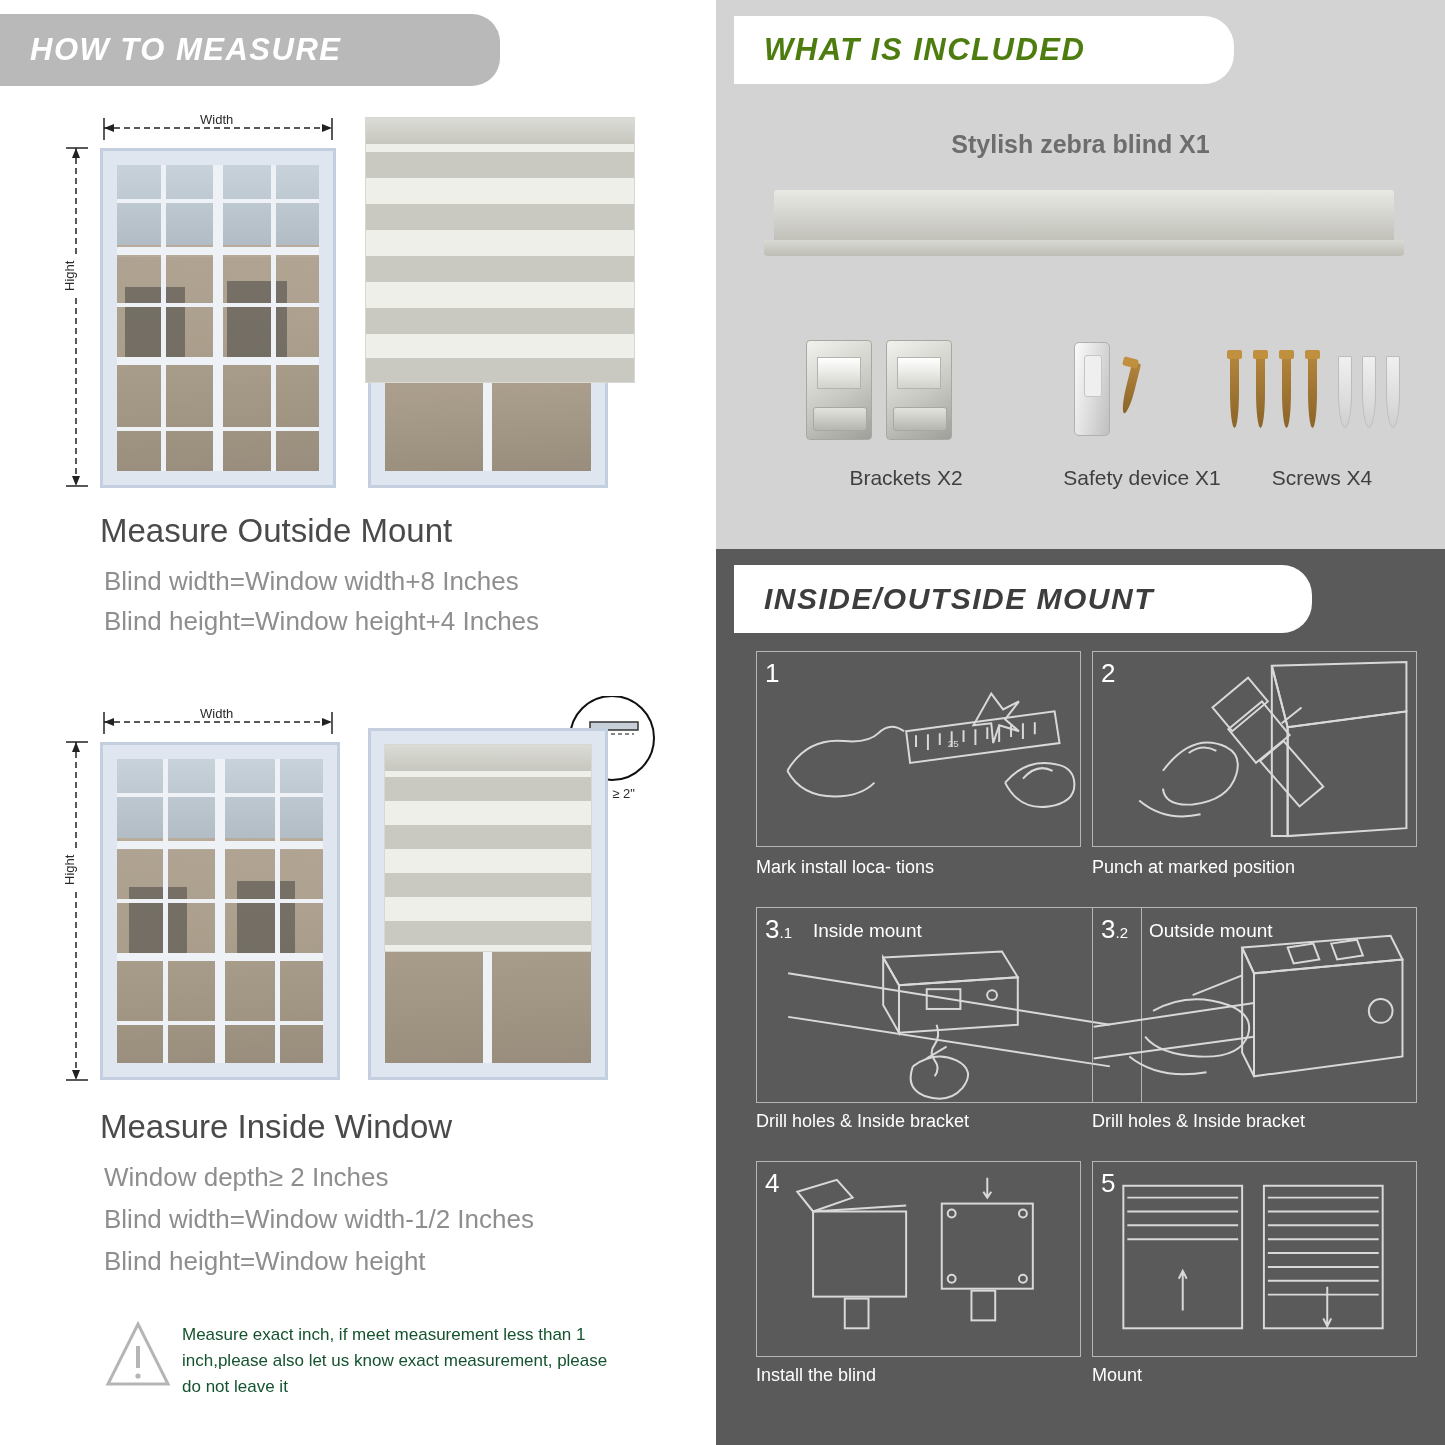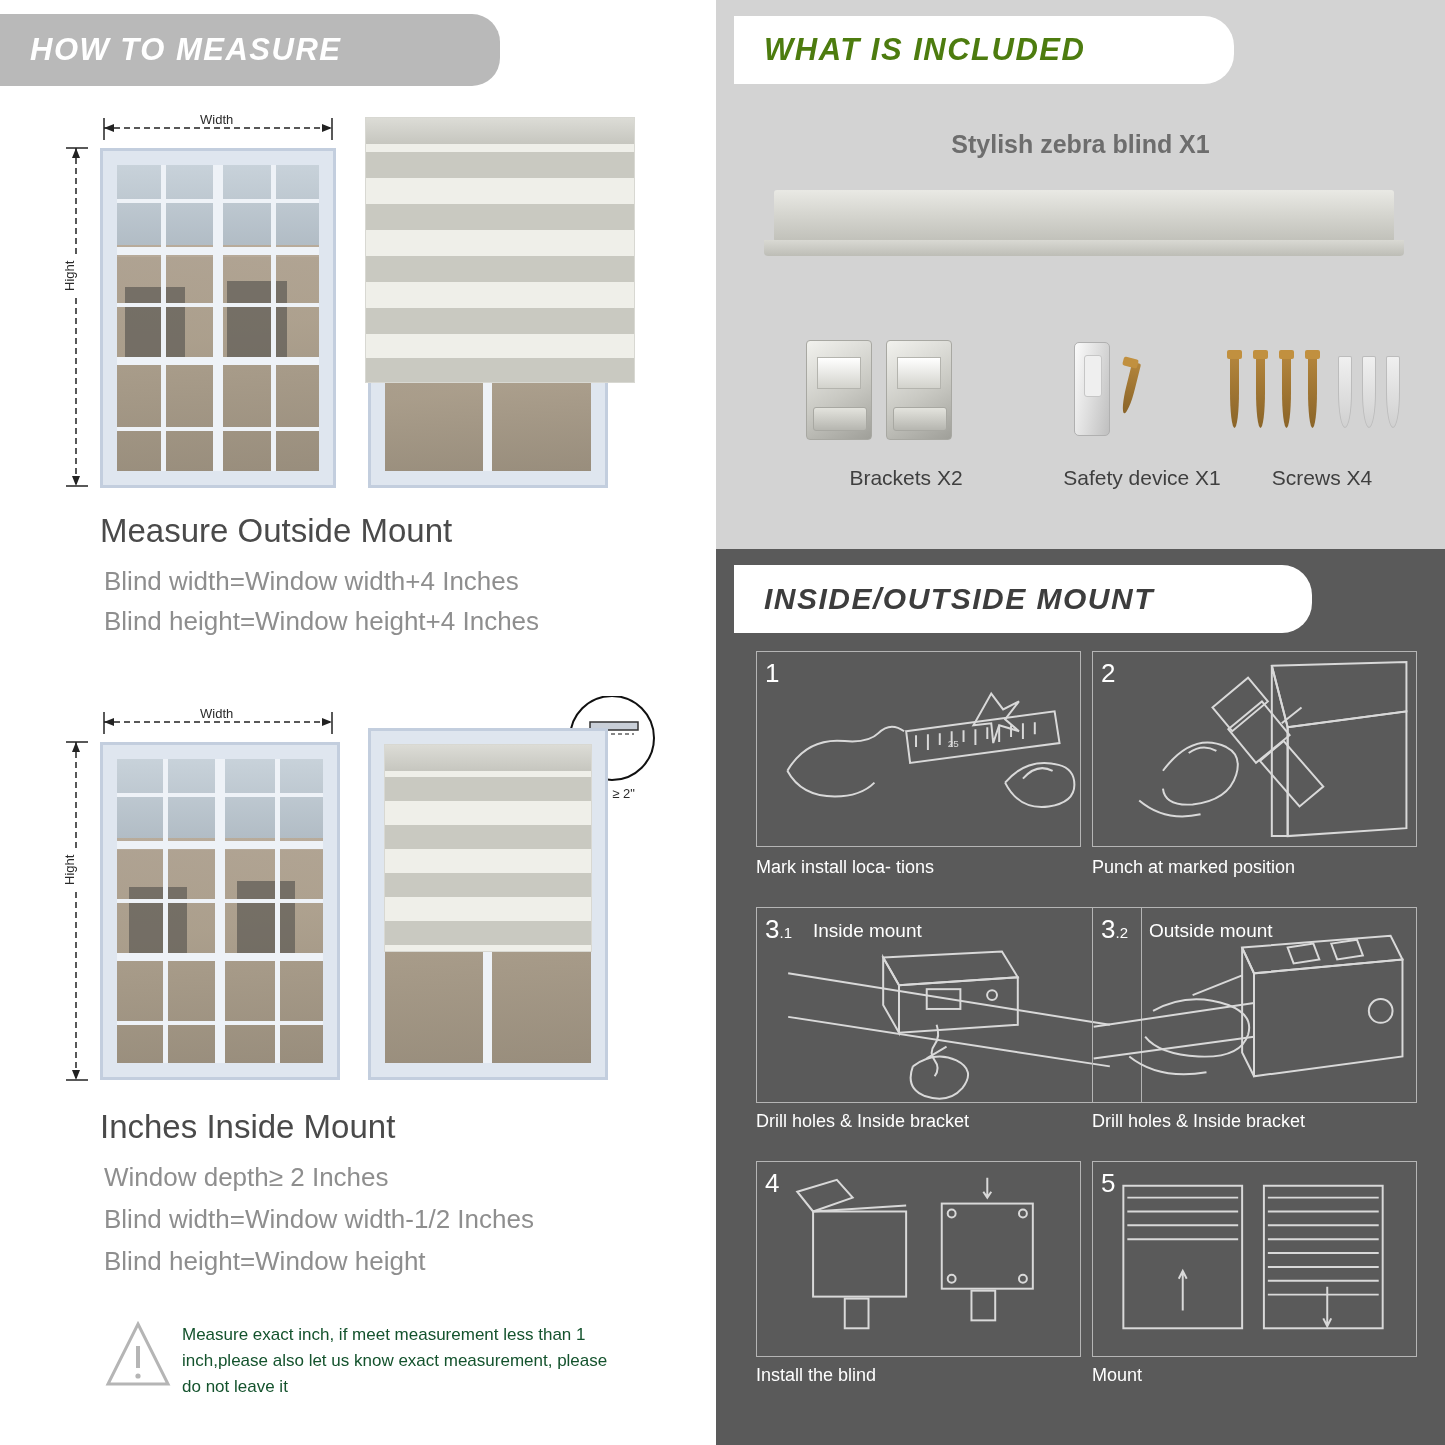--- a/index.html
+++ b/index.html
@@ -330,21 +330,21 @@
         <div class="blind-head"></div>
         <div class="stripe" style="top:34px; height:26px;"></div>
         <div class="stripe" style="top:86px; height:26px;"></div>
         <div class="stripe" style="top:138px; height:26px;"></div>
         <div class="stripe" style="top:190px; height:26px;"></div>
         <div class="stripe" style="top:240px; height:24px;"></div>
       </div>
     </div>
 
     <div class="sec-title" style="left:100px; top:512px;">Measure Outside Mount</div>
-    <div class="sec-line" style="left:104px; top:566px;">Blind width=Window width+4 Inches</div>
+    <div class="sec-line" style="left:104px; top:566px;">Blind width=Window width+8 Inches</div>
     <div class="sec-line" style="left:104px; top:606px;">Blind height=Window height+4 Inches</div>
 
     <div class="measure-block" style="left:0; top:696px; width:712px; height:400px;">
       <svg class="sketch" viewBox="0 0 712 400">
         <line x1="104" y1="26" x2="332" y2="26" stroke="#222" stroke-width="1.5" stroke-dasharray="6,4"></line>
         <polygon points="104,26 114,22 114,30" fill="#222"></polygon>
         <polygon points="332,26 322,22 322,30" fill="#222"></polygon>
         <line x1="104" y1="16" x2="104" y2="38" stroke="#222" stroke-width="1.5"></line>
         <line x1="332" y1="16" x2="332" y2="38" stroke="#222" stroke-width="1.5"></line>
         <line x1="76" y1="46" x2="76" y2="384" stroke="#222" stroke-width="1.5" stroke-dasharray="6,4"></line>
@@ -388,21 +388,21 @@
         <div class="blind" style="left:14px; top:14px; right:14px; height:206px;">
           <div class="blind-head"></div>
           <div class="stripe" style="top:32px; height:24px;"></div>
           <div class="stripe" style="top:80px; height:24px;"></div>
           <div class="stripe" style="top:128px; height:24px;"></div>
           <div class="stripe" style="top:176px; height:24px;"></div>
         </div>
       </div>
     </div>
 
-    <div class="sec-title" style="left:100px; top:1108px;">Inches Inside Mount</div>
+    <div class="sec-title" style="left:100px; top:1108px;">Measure Inside Window</div>
     <div class="sec-line" style="left:104px; top:1162px;">Window depth≥ 2 Inches</div>
     <div class="sec-line" style="left:104px; top:1204px;">Blind width=Window width-1/2 Inches</div>
     <div class="sec-line" style="left:104px; top:1246px;">Blind height=Window height</div>
 
     <svg style="position:absolute; left:104px; top:1318px; width:68px; height:74px;" viewBox="0 0 68 74">
       <polygon points="34,6 64,66 4,66" fill="none" stroke="#b5b5b5" stroke-width="3"></polygon>
       <line x1="34" y1="28" x2="34" y2="50" stroke="#b5b5b5" stroke-width="4"></line>
       <circle cx="34" cy="58" r="2.6" fill="#b5b5b5"></circle>
     </svg>
     <div class="warn-text" style="left:182px; top:1322px;">Measure exact inch, if meet measurement less than 1 inch,please also let us know exact measurement, please do not leave it</div>

